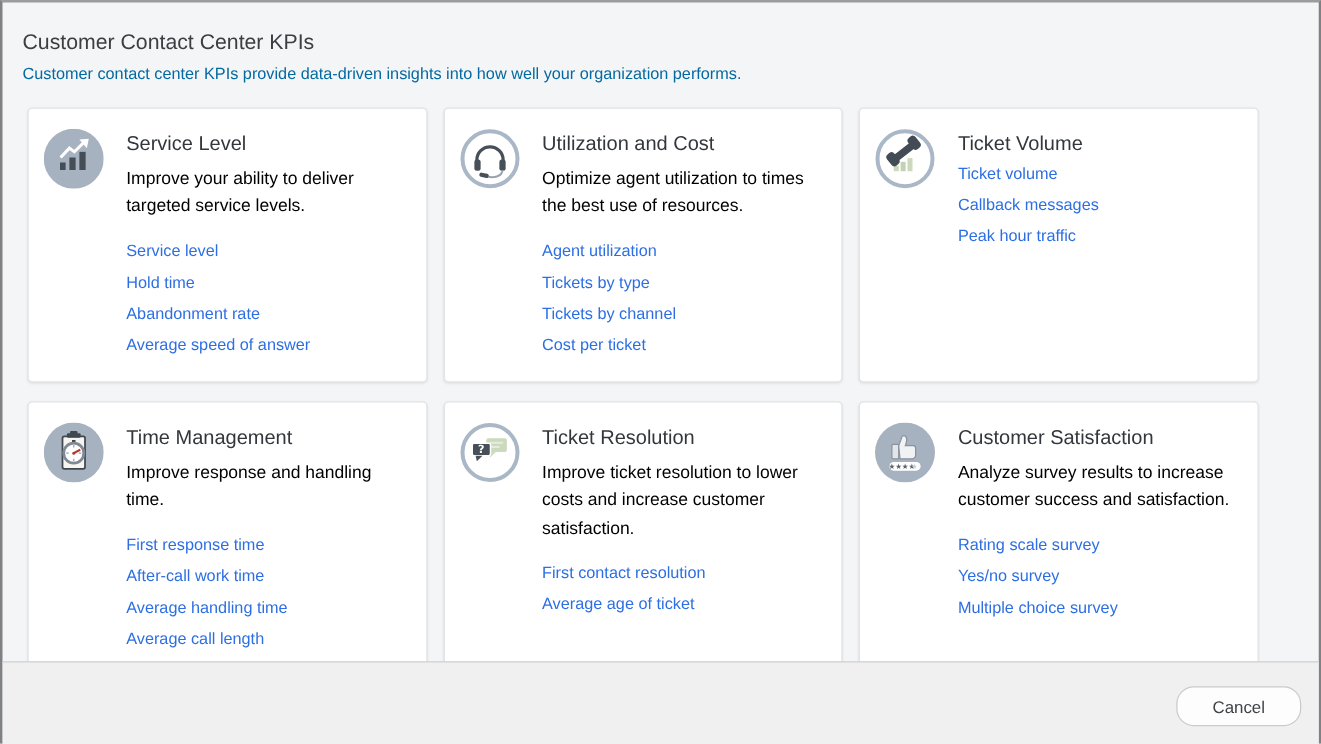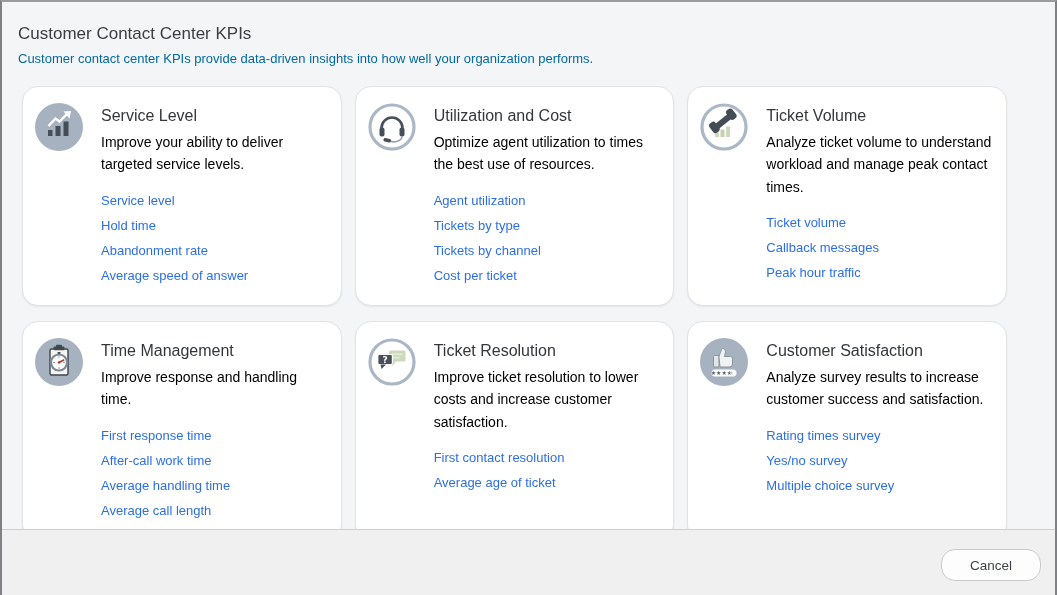--- a/index.html
+++ b/index.html
@@ -11,21 +11,21 @@
     border-left:2px solid #7f8184; border-right:2px solid #7f8184; border-top:2px solid #9b9c9e;
   }
   .main { padding:22px 24px 0 16px; }
   .page-title { font-size:17px; font-weight:400; color:#3b3e42; margin:0 0 7px 0; }
   .page-subtitle { font-size:13px; color:#0369a1; margin:0 0 20px 0; }
   .grid {
     margin:0 24px 0 4px;
     display:grid; grid-template-columns:repeat(3,1fr); column-gap:13px; row-gap:15px;
   }
   .card {
-    background:#ffffff; border:1px solid #e2e3e6; border-radius:16px;
+    background:#ffffff; border:1px solid #e2e3e6; border-radius:4px;
     box-shadow:0 1px 2px rgba(0,0,0,0.07);
     min-height:195px; padding:14px 14px 12px 12px;
     display:flex; align-items:flex-start; gap:18px;
   }
   .card-icon { width:48px; height:48px; flex:0 0 48px; margin-top:2px; }
   .card-body { flex:1; min-width:0; }
   .card-title { font-size:16px; font-weight:400; color:#33373b; margin:6px 0 6px 0; }
   .card-desc { font-size:14px; color:#000000; line-height:1.6; margin:0 0 17px 0; }
   .card-links a {
     display:block; font-size:13px; color:#2d6fe3; text-decoration:none;
@@ -100,21 +100,20 @@
           <rect x="20.5" y="26.5" width="4" height="7.5" fill="#c3d2b2"></rect>
           <rect x="26" y="23.5" width="4" height="10.5" fill="#ccd9bd"></rect>
           <g transform="rotate(-38 23 18)" fill="#434b54">
             <rect x="12" y="15.5" width="22" height="6" rx="3"></rect>
             <rect x="8.5" y="12" width="7.5" height="11.5" rx="3"></rect>
             <rect x="30" y="12" width="7.5" height="11.5" rx="3"></rect>
           </g>
         </svg>
         <div class="card-body">
           <h2 class="card-title">Ticket Volume</h2>
-          <p class="card-desc">Analyze ticket volume to understand workload and manage peak contact times.</p>
           <div class="card-links">
             <a>Ticket volume</a>
             <a>Callback messages</a>
             <a>Peak hour traffic</a>
           </div>
         </div>
       </div>
 
       <div class="card">
         <svg class="card-icon" viewBox="0 0 48 48">
@@ -174,21 +173,21 @@
           <rect x="13.5" y="17.5" width="5.5" height="11.5" rx="1" fill="#e3e6e9" stroke="#8a939d" stroke-width="1"></rect>
           <path d="M20,29 h9.5 a3,3 0 0 0 3,-3 v-5.5 a2,2 0 0 0 -2,-2 h-6.2 c1.1,-2.8 2.1,-7 -0.8,-7.9 c-2.2,-0.7 -2.2,2.2 -3.1,4.2 c-0.8,1.8 -1.4,2.7 -1.4,4.4 z" fill="#f0f2f3" stroke="#8a939d" stroke-width="1"></path>
           <rect x="11.5" y="31.5" width="25" height="7" rx="3.5" fill="#ffffff"></rect>
           <text x="21.5" y="37" font-size="6" fill="#59626c" text-anchor="middle" font-family="DejaVu Sans, sans-serif">★★★★</text>
           <text x="31.5" y="37" font-size="6" fill="#c9cfd6" text-anchor="middle" font-family="DejaVu Sans, sans-serif">★</text>
         </svg>
         <div class="card-body">
           <h2 class="card-title">Customer Satisfaction</h2>
           <p class="card-desc">Analyze survey results to increase customer success and satisfaction.</p>
           <div class="card-links">
-            <a>Rating times survey</a>
+            <a>Rating scale survey</a>
             <a>Yes/no survey</a>
             <a>Multiple choice survey</a>
           </div>
         </div>
       </div>
 
     </div>
   </div>
 
   <div class="footer">

